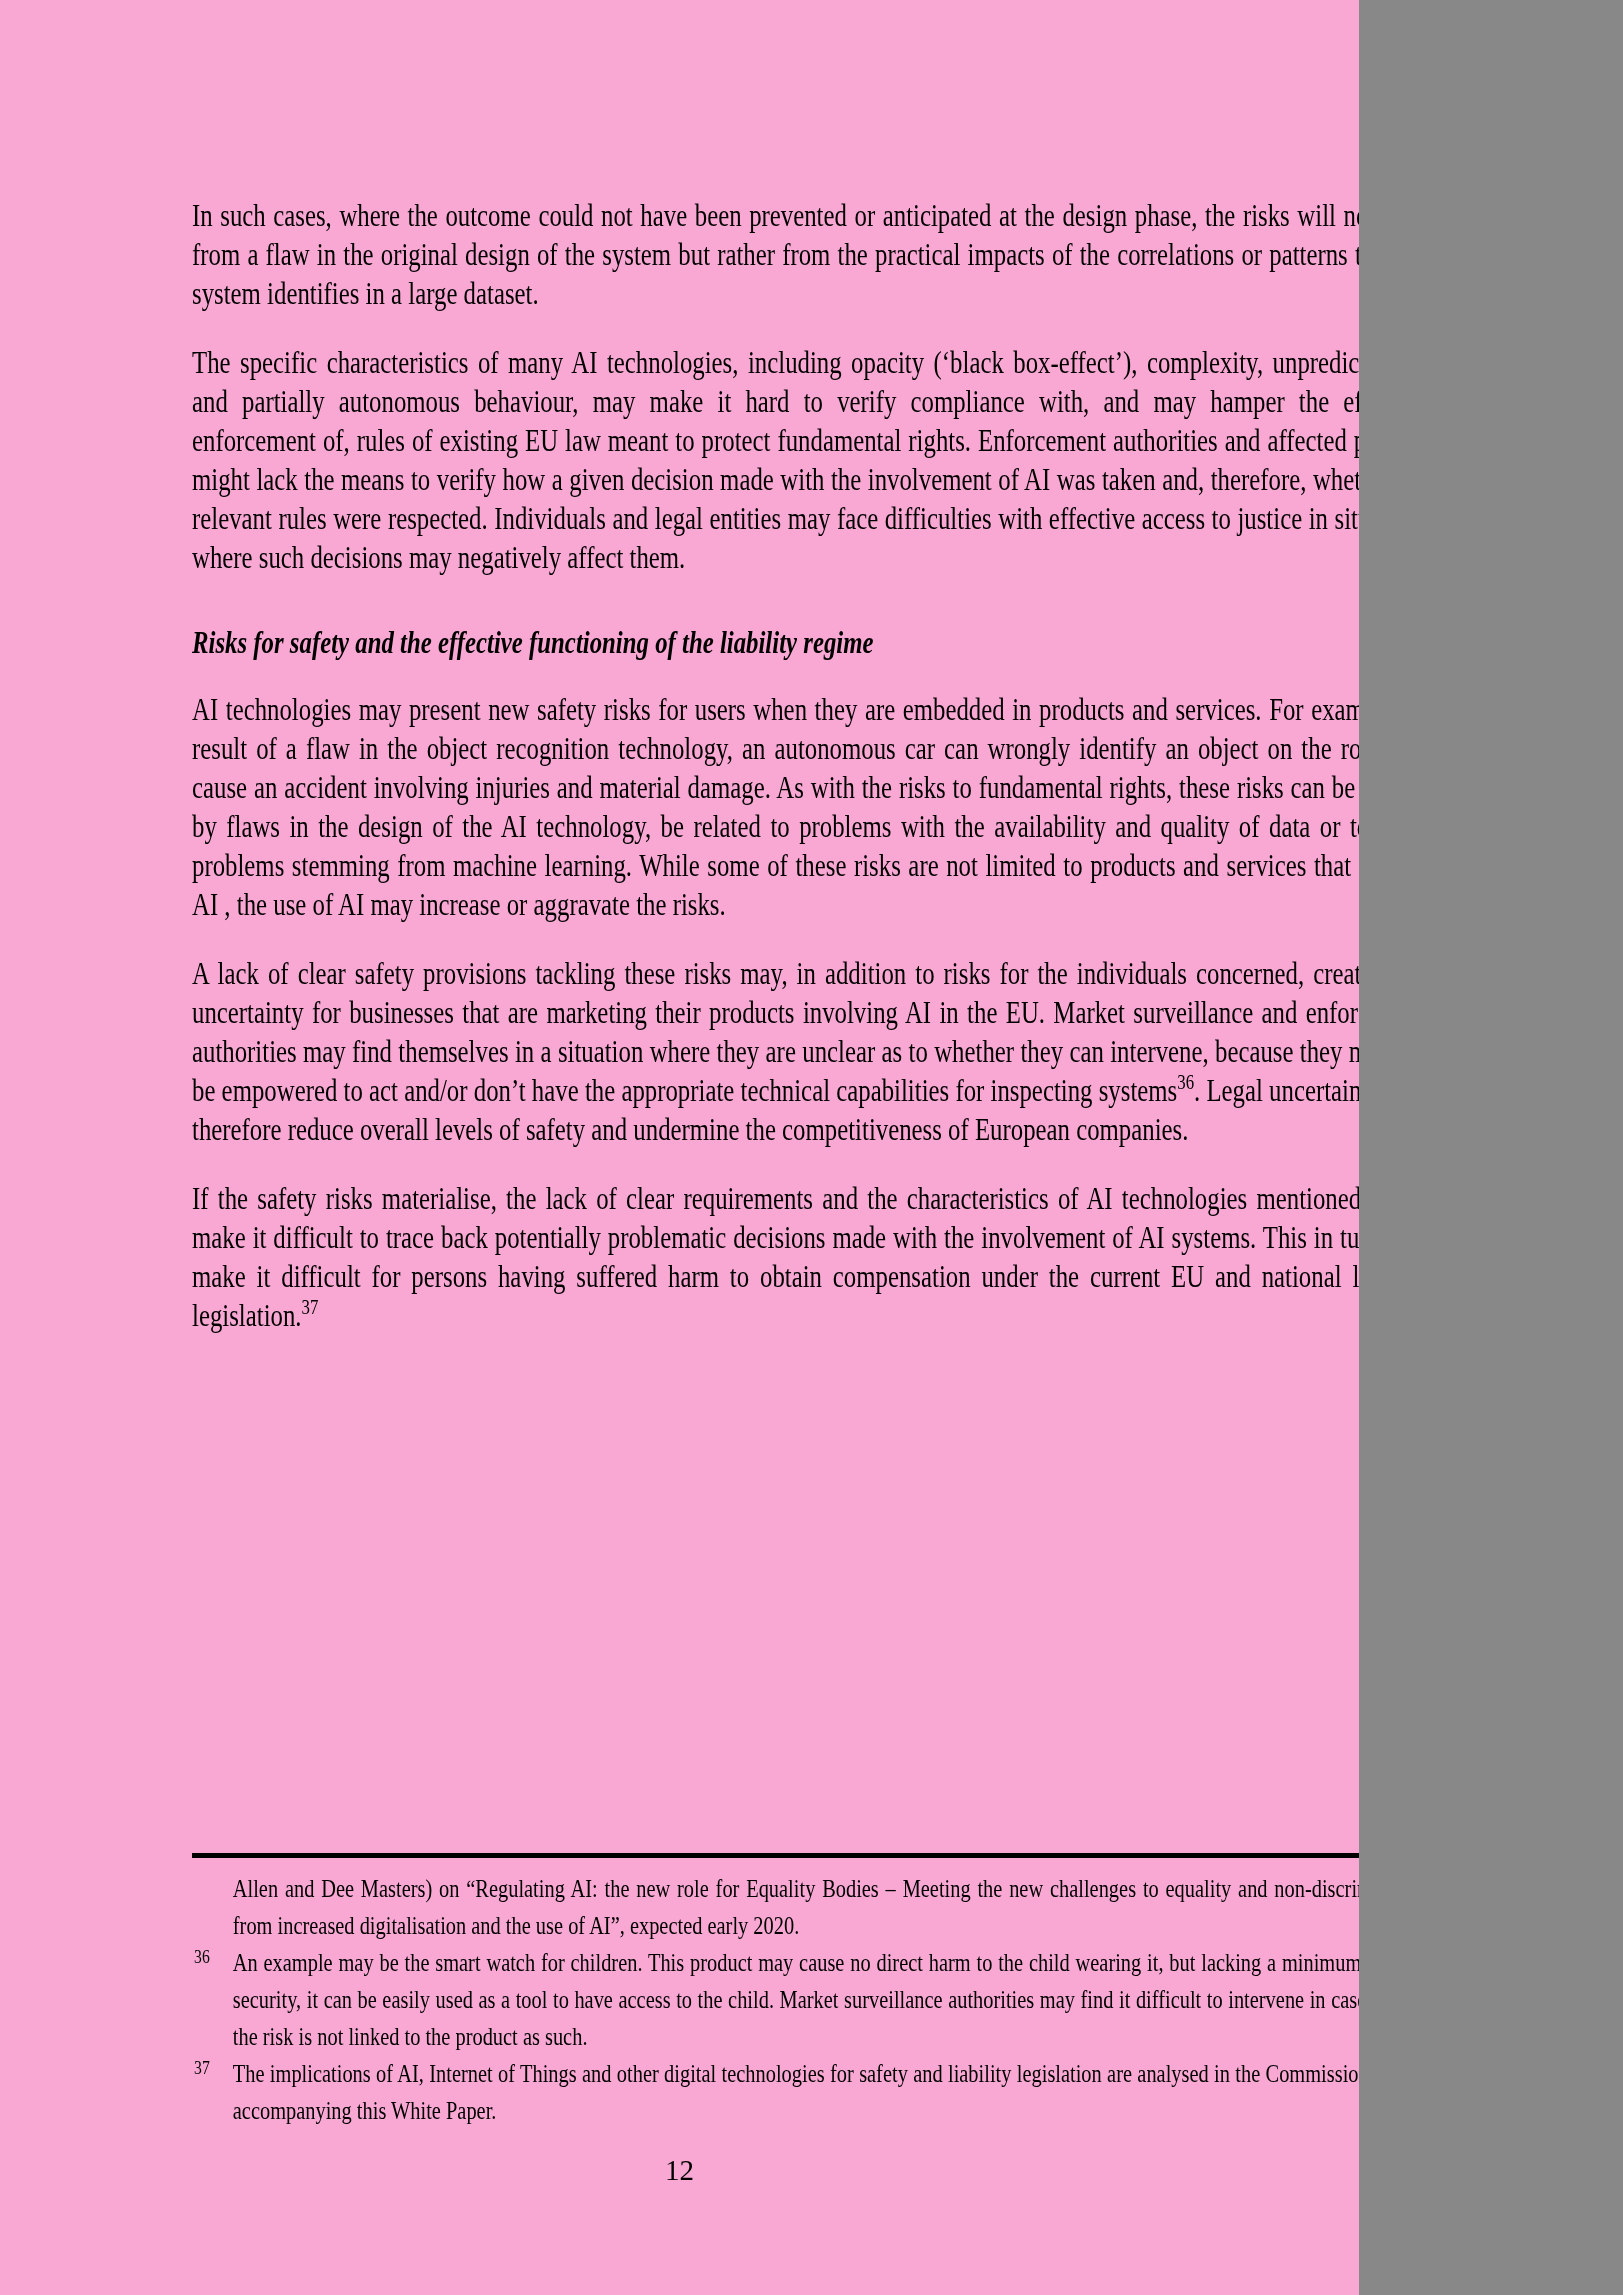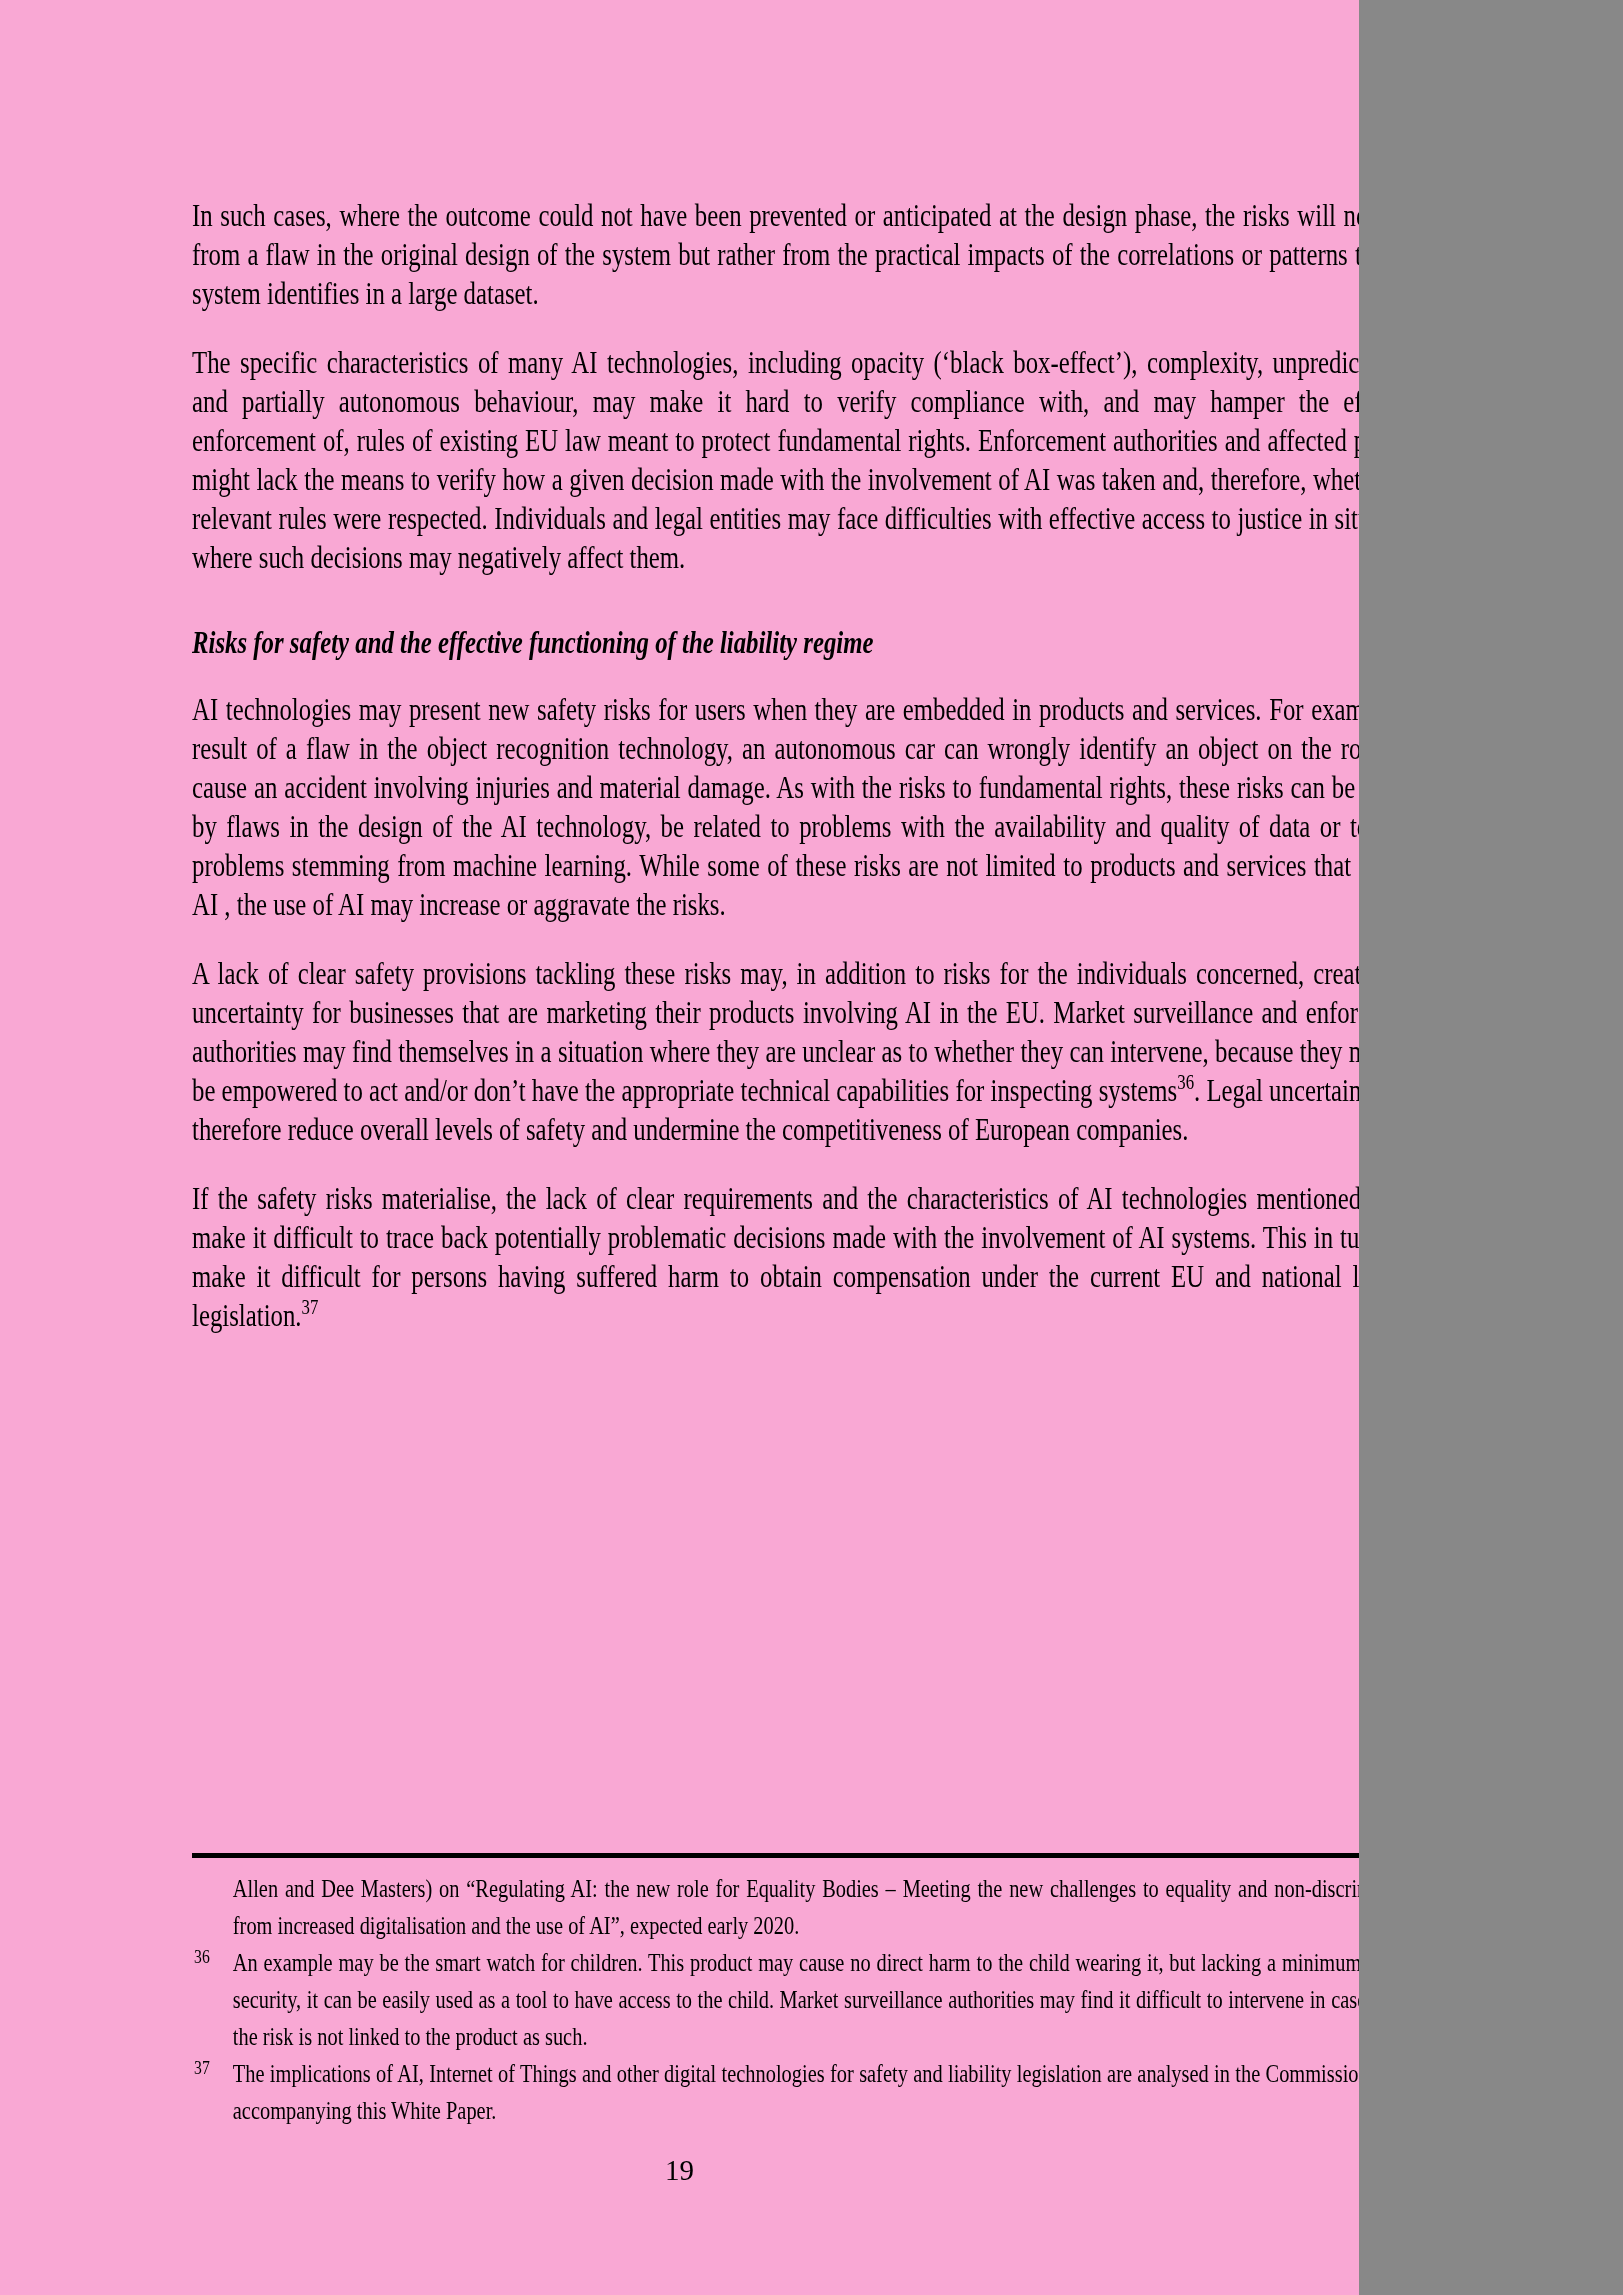--- a/index.html
+++ b/index.html
@@ -112,16 +112,16 @@
   <div class="footnotes">
 
     <div class="fn"><span>Allen and Dee Masters) on “Regulating AI: the new role for Equality Bodies – Meeting the new challenges to equality and non-discrimination from increased digitalisation and the use of AI”, expected early 2020.</span></div>
 
     <div class="fn"><span class="fn-num">36</span><span>An example may be the smart watch for children. This product may cause no direct harm to the child wearing it, but lacking a minimum level of security, it can be easily used as a tool to have access to the child. Market surveillance authorities may find it difficult to intervene in cases where the risk is not linked to the product as such.</span></div>
 
     <div class="fn"><span class="fn-num">37</span><span>The implications of AI, Internet of Things and other digital technologies for safety and liability legislation are analysed in the Commission Report accompanying this White Paper.</span></div>
 
   </div>
 
-  <div class="page-number">19</div>
+  <div class="page-number">12</div>
 
 </div>
 
 
 </body></html>

